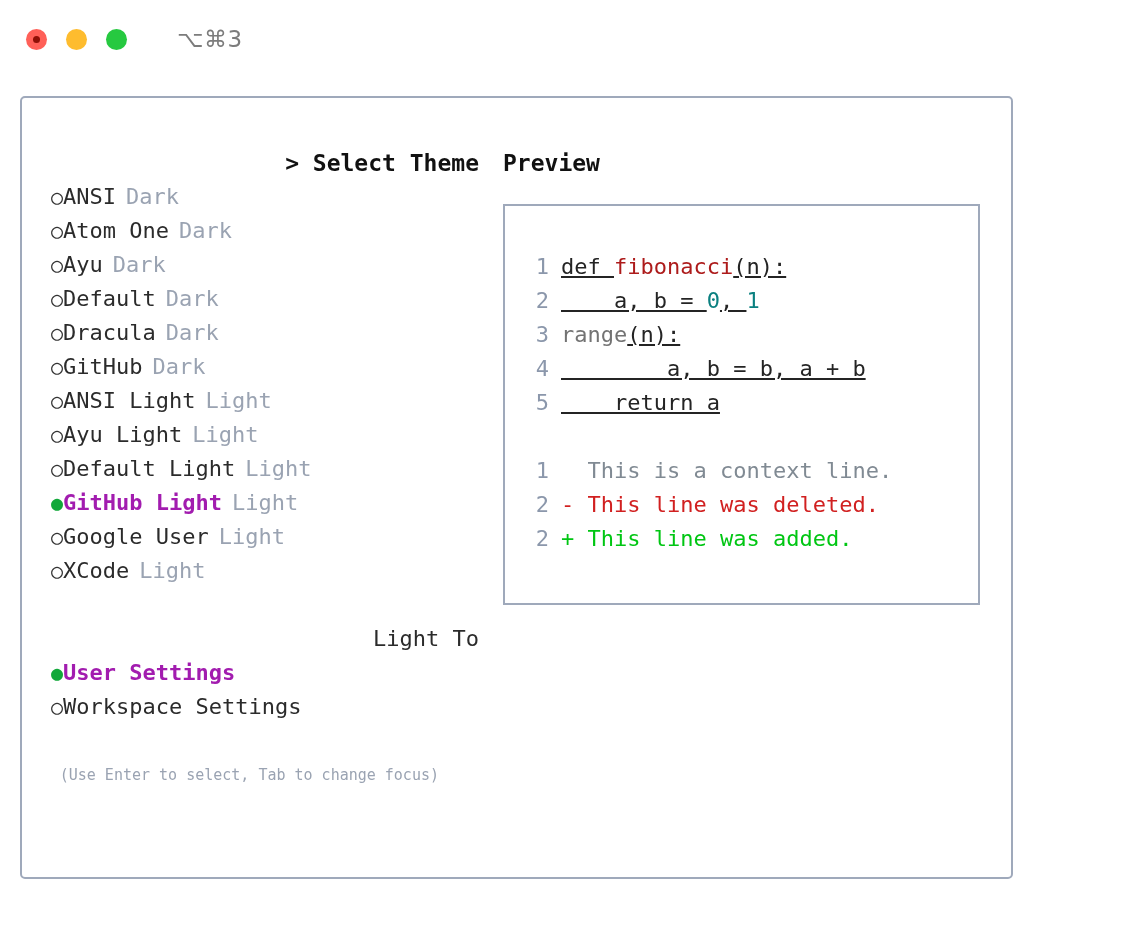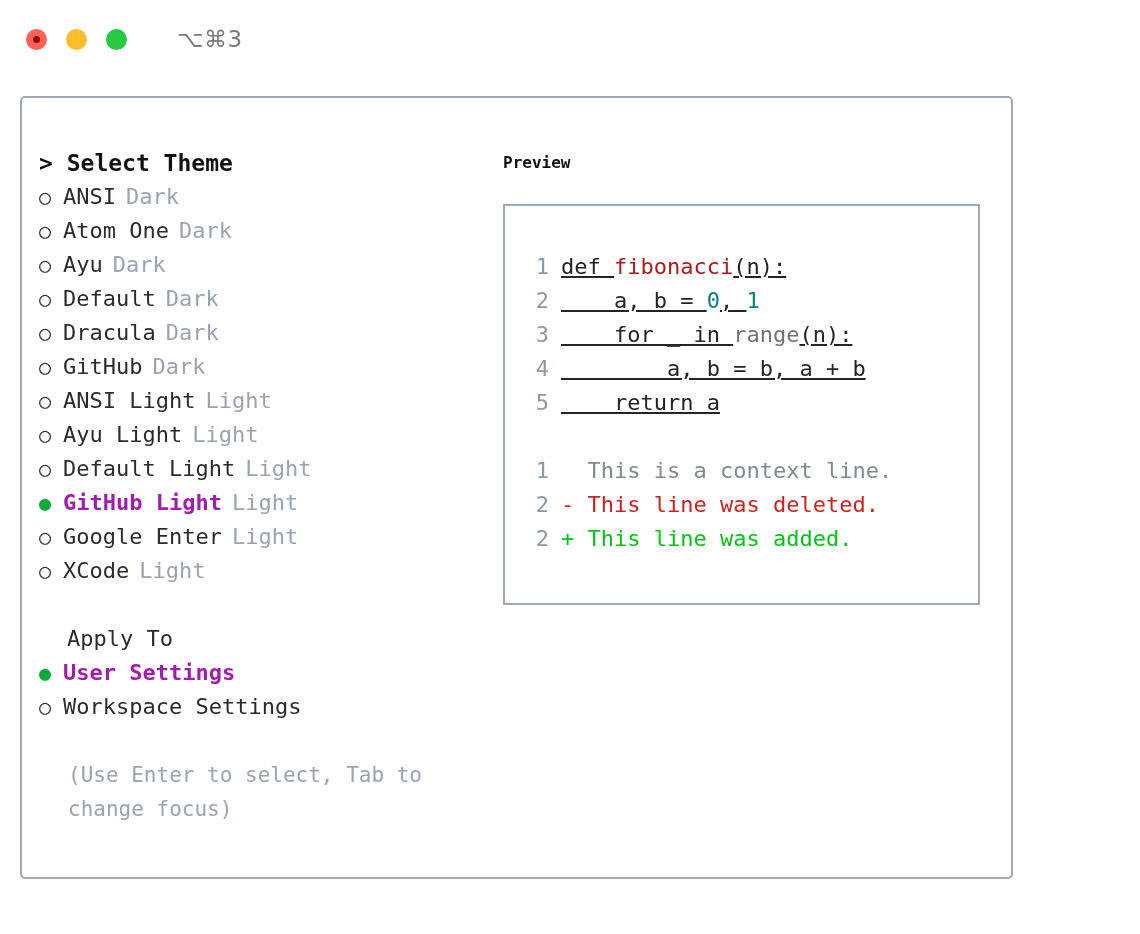--- a/index.html
+++ b/index.html
@@ -90,20 +90,21 @@
     left: 0; top: 0;
     width: 100%; height: 100%;
   }
 
   
   .left-col {
     position: absolute;
     left: 17px;
     top: 48px;
     width: 440px;
+    text-align: right;
   }
 
   .list-head {
     font-size: 23px;
     font-weight: bold;
     color: #111111;
     line-height: 34px;
     white-space: pre;
   }
 
@@ -134,36 +135,35 @@
     font-size: 22px;
     color: #2b2b2b;
     line-height: 34px;
     padding-left: 28px;
     white-space: pre;
   }
 
   .hint {
     margin-top: 34px;
     color: #9aa3b2;
-    font-size: 21px;
+    font-size: 15px;
     line-height: 34px;
     width: 400px;
     white-space: pre-wrap;
-    margin-left: 29px;
   }
 
   
   .right-col {
     position: absolute;
     left: 481px;
     top: 48px;
     width: 490px;
   }
   .preview-head {
-    font-size: 16px;
+    font-size: 23px;
     font-weight: bold;
     color: #111111;
     line-height: 34px;
   }
   .preview-box {
     margin-top: 24px;
     width: 477px;
     height: 401px;
     border: 2px solid #9fa9bb;
     box-sizing: border-box;
@@ -221,44 +221,44 @@
             <div class="theme-row"><span class="marker">○</span><span class="row-label">ANSI</span><span class="row-tag">Dark</span></div>
             <div class="theme-row"><span class="marker">○</span><span class="row-label">Atom One</span><span class="row-tag">Dark</span></div>
             <div class="theme-row"><span class="marker">○</span><span class="row-label">Ayu</span><span class="row-tag">Dark</span></div>
             <div class="theme-row"><span class="marker">○</span><span class="row-label">Default</span><span class="row-tag">Dark</span></div>
             <div class="theme-row"><span class="marker">○</span><span class="row-label">Dracula</span><span class="row-tag">Dark</span></div>
             <div class="theme-row"><span class="marker">○</span><span class="row-label">GitHub</span><span class="row-tag">Dark</span></div>
             <div class="theme-row"><span class="marker">○</span><span class="row-label">ANSI Light</span><span class="row-tag">Light</span></div>
             <div class="theme-row"><span class="marker">○</span><span class="row-label">Ayu Light</span><span class="row-tag">Light</span></div>
             <div class="theme-row"><span class="marker">○</span><span class="row-label">Default Light</span><span class="row-tag">Light</span></div>
             <div class="theme-row"><span class="marker sel">●</span><span class="row-label sel">GitHub Light</span><span class="row-tag">Light</span></div>
-            <div class="theme-row"><span class="marker">○</span><span class="row-label">Google Enter</span><span class="row-tag">Light</span></div>
+            <div class="theme-row"><span class="marker">○</span><span class="row-label">Google User</span><span class="row-tag">Light</span></div>
             <div class="theme-row"><span class="marker">○</span><span class="row-label">XCode</span><span class="row-tag">Light</span></div>
           </div>
 
         <div class="spacer-line"></div>
 
-        <div class="apply-head">Apply To</div>
+        <div class="apply-head">Light To</div>
 
         <div id="apply-list">
             <div class="theme-row"><span class="marker sel">●</span><span class="row-label sel">User Settings</span></div>
             <div class="theme-row"><span class="marker">○</span><span class="row-label">Workspace Settings</span></div>
           </div>
 
         <div class="hint">(Use Enter to select, Tab to change focus)</div>
       </div>
 
       <div class="right-col">
         <div class="preview-head">Preview</div>
 
         <div class="preview-box">
           <div id="code-sample">
               <div class="code-line"><span class="lineno">1</span><span class="code-text">def </span><span class="tok-fn">fibonacci</span><span class="code-text">(n):</span></div>
               <div class="code-line"><span class="lineno">2</span><span class="code-text">    a, b = </span><span class="tok-num">0</span><span class="code-text">, </span><span class="tok-num">1</span></div>
-              <div class="code-line"><span class="lineno">3</span><span class="code-text">    for _ in </span><span class="tok-call">range</span><span class="code-text">(n):</span></div>
+              <div class="code-line"><span class="lineno">3</span><span class="tok-call">range</span><span class="code-text">(n):</span></div>
               <div class="code-line"><span class="lineno">4</span><span class="code-text">        a, b = b, a + b</span></div>
               <div class="code-line"><span class="lineno">5</span><span class="code-text">    return a</span></div>
             </div>
           <div class="blank"></div>
           <div id="diff-sample">
               <div class="code-line"><span class="lineno">1</span><span class="diff-ctx"> </span><span class="diff-ctx"> This is a context line.</span></div>
               <div class="code-line"><span class="lineno">2</span><span class="diff-del">-</span><span class="diff-del"> This line was deleted.</span></div>
               <div class="code-line"><span class="lineno">2</span><span class="diff-add">+</span><span class="diff-add"> This line was added.</span></div>
             </div>
         </div>

